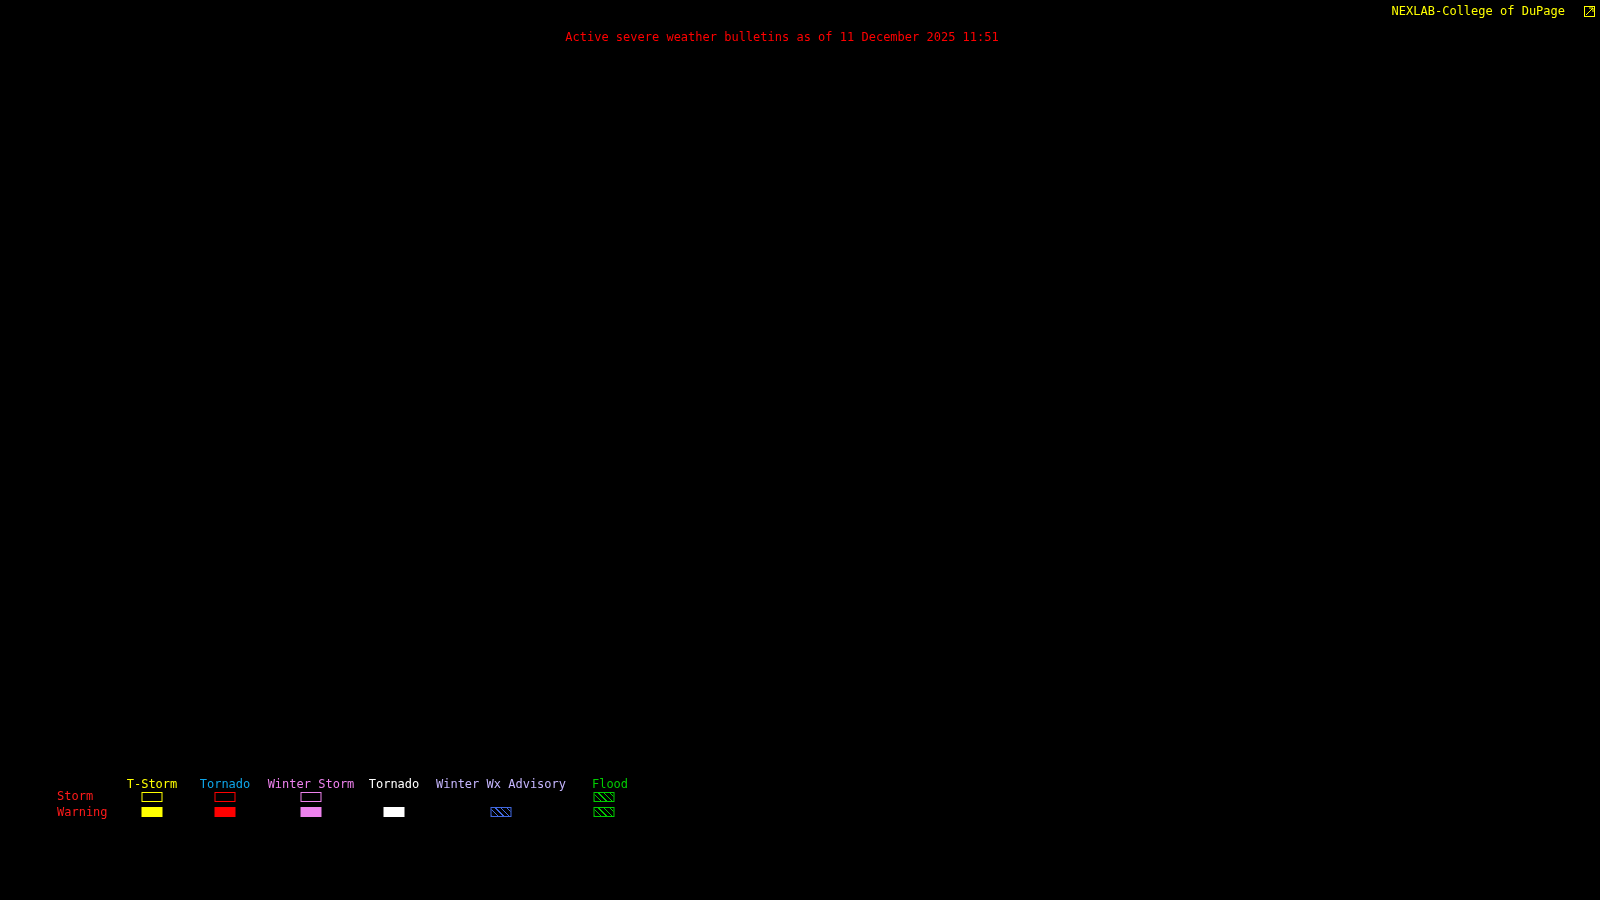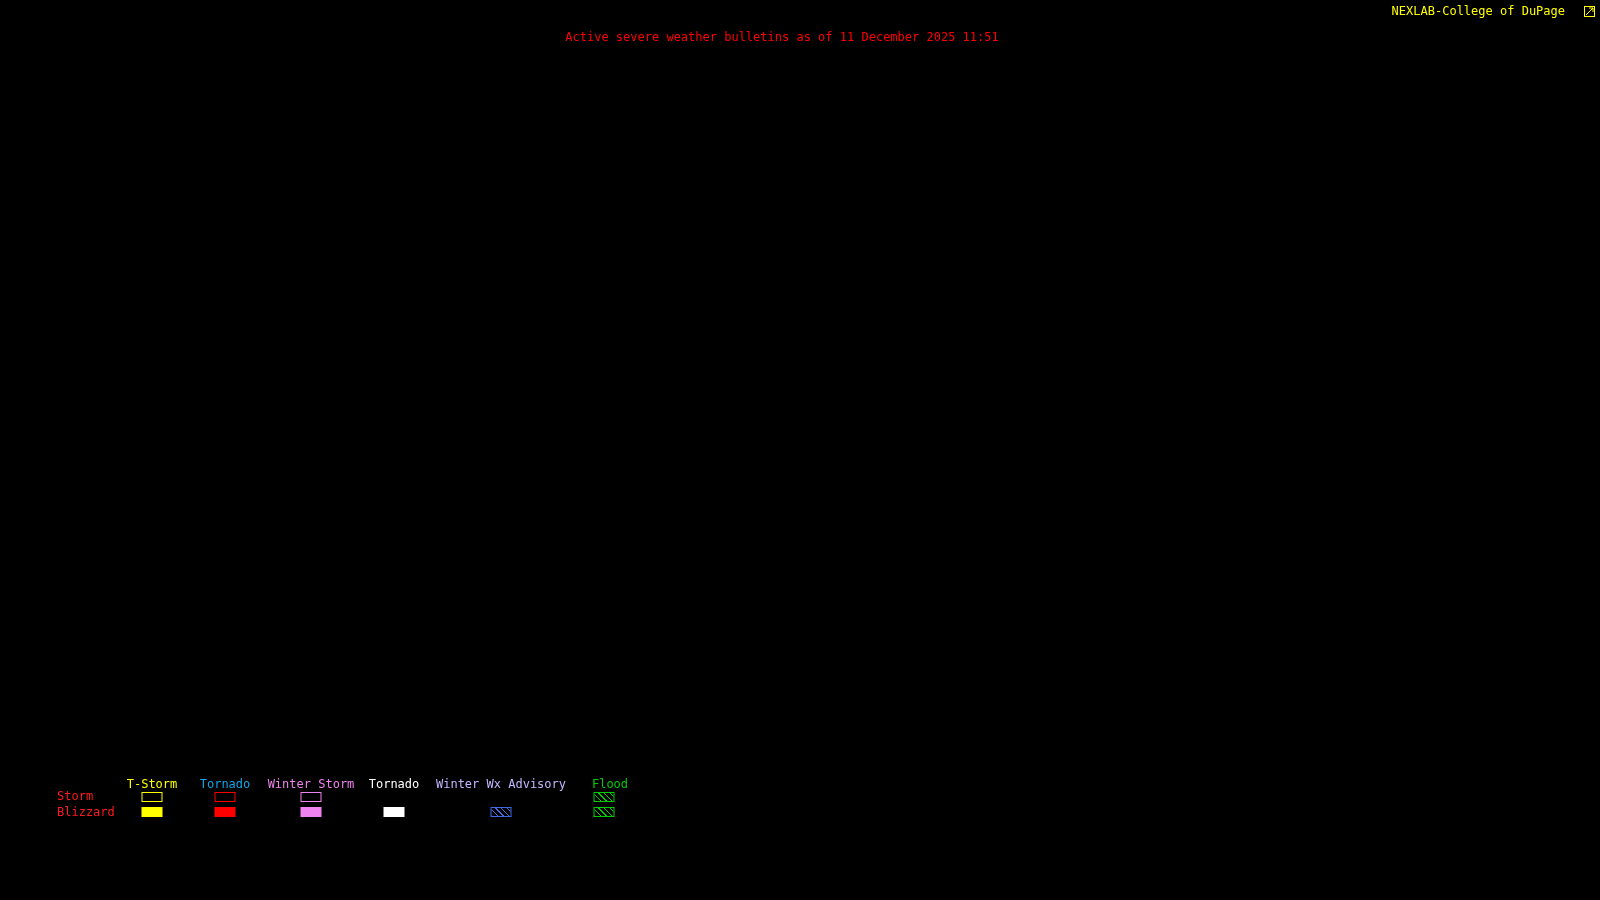--- a/index.html
+++ b/index.html
@@ -99,21 +99,21 @@
   <span>
     <svg width="11" height="13" viewBox="0 0 11 13">
       <rect x="0.5" y="1.5" width="10" height="10" fill="none" stroke="#ffff00" stroke-width="1"></rect>
       <path d="M2 10 L9 3 M5 3 L9 3 L9 7" fill="none" stroke="#ffff00" stroke-width="1"></path>
     </svg>
   </span>
 </div>
 
 <div class="legend">
   <span class="row-label watch" style="color: rgb(255, 26, 26);">Storm</span>
-  <span class="row-label warning" style="color: rgb(255, 26, 26);">Blizzard</span>
+  <span class="row-label warning" style="color: rgb(255, 26, 26);">Warning</span>
   <div class="legend-cols">
       <div class="legend-col">
         <span class="hdr" style="color: rgb(255, 255, 0);">T-Storm</span>
         <div class="swatch watch" style="border: 1px solid rgb(255, 255, 0);"></div>
         <div class="swatch warning" style="background: rgb(255, 255, 0);"></div>
       </div>
       <div class="legend-col">
         <span class="hdr" style="color: #0ea5e9;">Tornado</span>
         <div class="swatch watch" style="border: 1px solid rgb(255, 0, 0);"></div>
         <div class="swatch warning" style="background: rgb(255, 0, 0);"></div>

